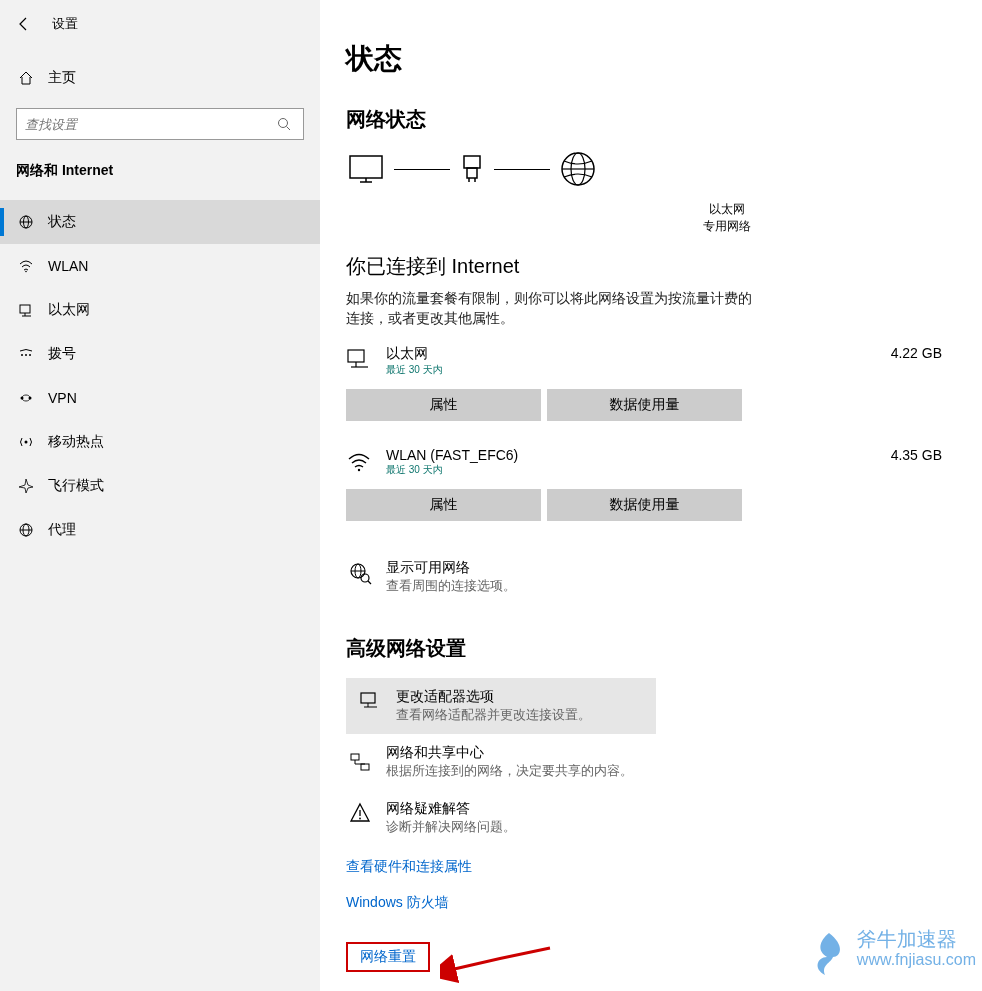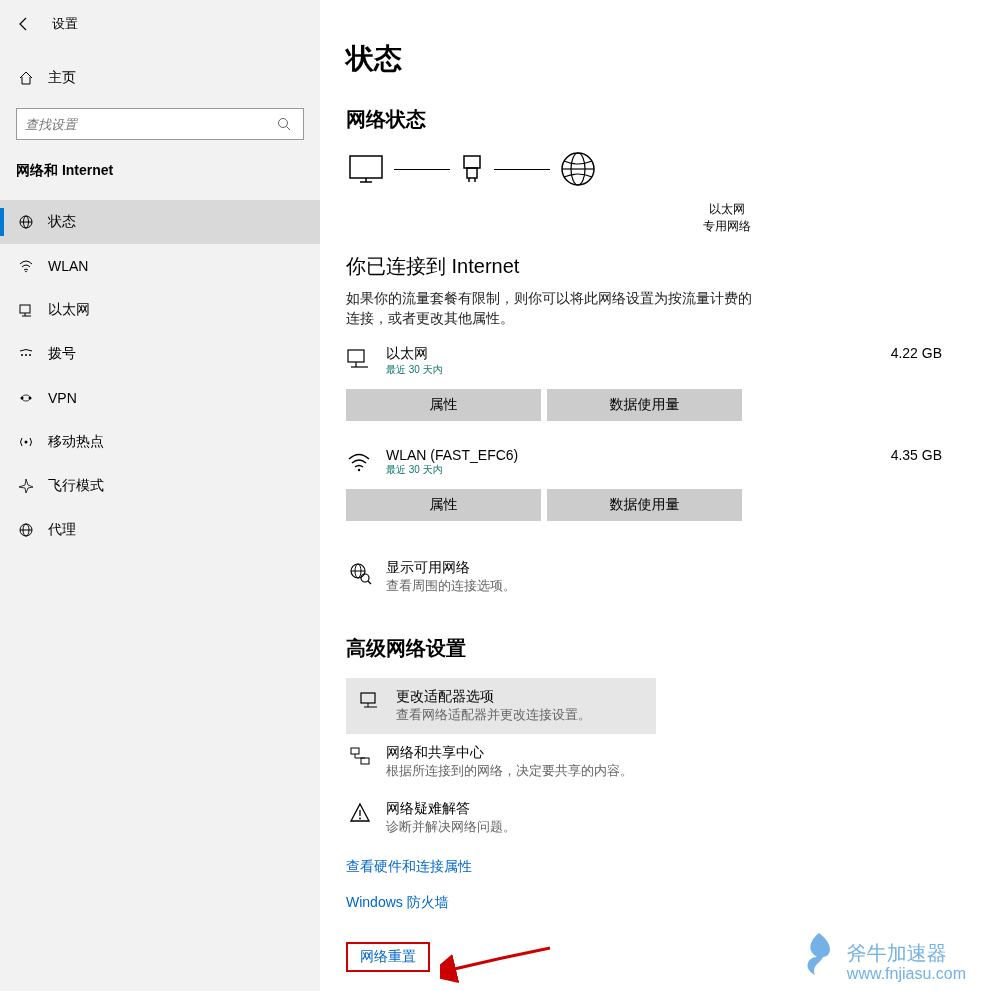--- a/index.html
+++ b/index.html
@@ -39,21 +39,21 @@
 .btn-row { display:flex; gap:6px; margin-top:12px; }
 .flat-btn { width:195px; height:32px; background:#ccc; border:none; display:flex; align-items:center; justify-content:center; font-size:14px; cursor:pointer; }
 .option-row { display:flex; padding:10px 12px 10px 0; cursor:pointer; }
 .option-row.highlight { background:#e6e6e6; }
 .option-row .oicon { width:28px; margin-right:12px; margin-top:2px; display:flex; justify-content:center; }
 .option-title { font-size:14px; }
 .option-sub { font-size:13px; color:#666; }
 .link { color:#0066cc; font-size:14px; margin-top:12px; cursor:pointer; display:inline-block; }
 .link-boxed { border:2px solid #c00; padding:4px 12px; }
 .arrow-annot { position:absolute; left:440px; top:938px; pointer-events:none; }
-.watermark { position:absolute; right:16px; bottom:8px; text-align:left; display:flex; align-items:flex-end; }
+.watermark { position:absolute; right:6px; bottom:8px; text-align:left; display:flex; align-items:flex-start; }
 .wm-text { color:#73b1e6; font-size:20px; line-height:1.2; }
 .wm-url { color:#73b1e6; font-size:16px; }
 svg { display:block; }
 </style>
 </head>
 <body>
 
 <div class="container">
 
   <div class="sidebar">
@@ -275,21 +275,21 @@
             <line x1="9" y1="13" x2="9" y2="17" stroke="#000"></line>
             <line x1="5" y1="17" x2="18" y2="17" stroke="#000"></line>
           </svg>
         </div>
       <div>
         <div class="option-title">更改适配器选项</div>
         <div class="option-sub">查看网络适配器并更改连接设置。</div>
       </div>
     </div>
 
-    <div class="option-row" style="max-width:420px;">
+    <div class="option-row" style="max-width:420px;align-items:center;">
       <div class="oicon">
           <svg width="22" height="22" viewBox="0 0 22 22">
             <rect x="2" y="2" width="8" height="6" stroke="#000" fill="none"></rect>
             <rect x="12" y="12" width="8" height="6" stroke="#000" fill="none"></rect>
             <path d="M6 8 v4 h10 v0" stroke="#000" fill="none"></path>
           </svg>
         </div>
       <div>
         <div class="option-title">网络和共享中心</div>
         <div class="option-sub">根据所连接到的网络，决定要共享的内容。</div>

